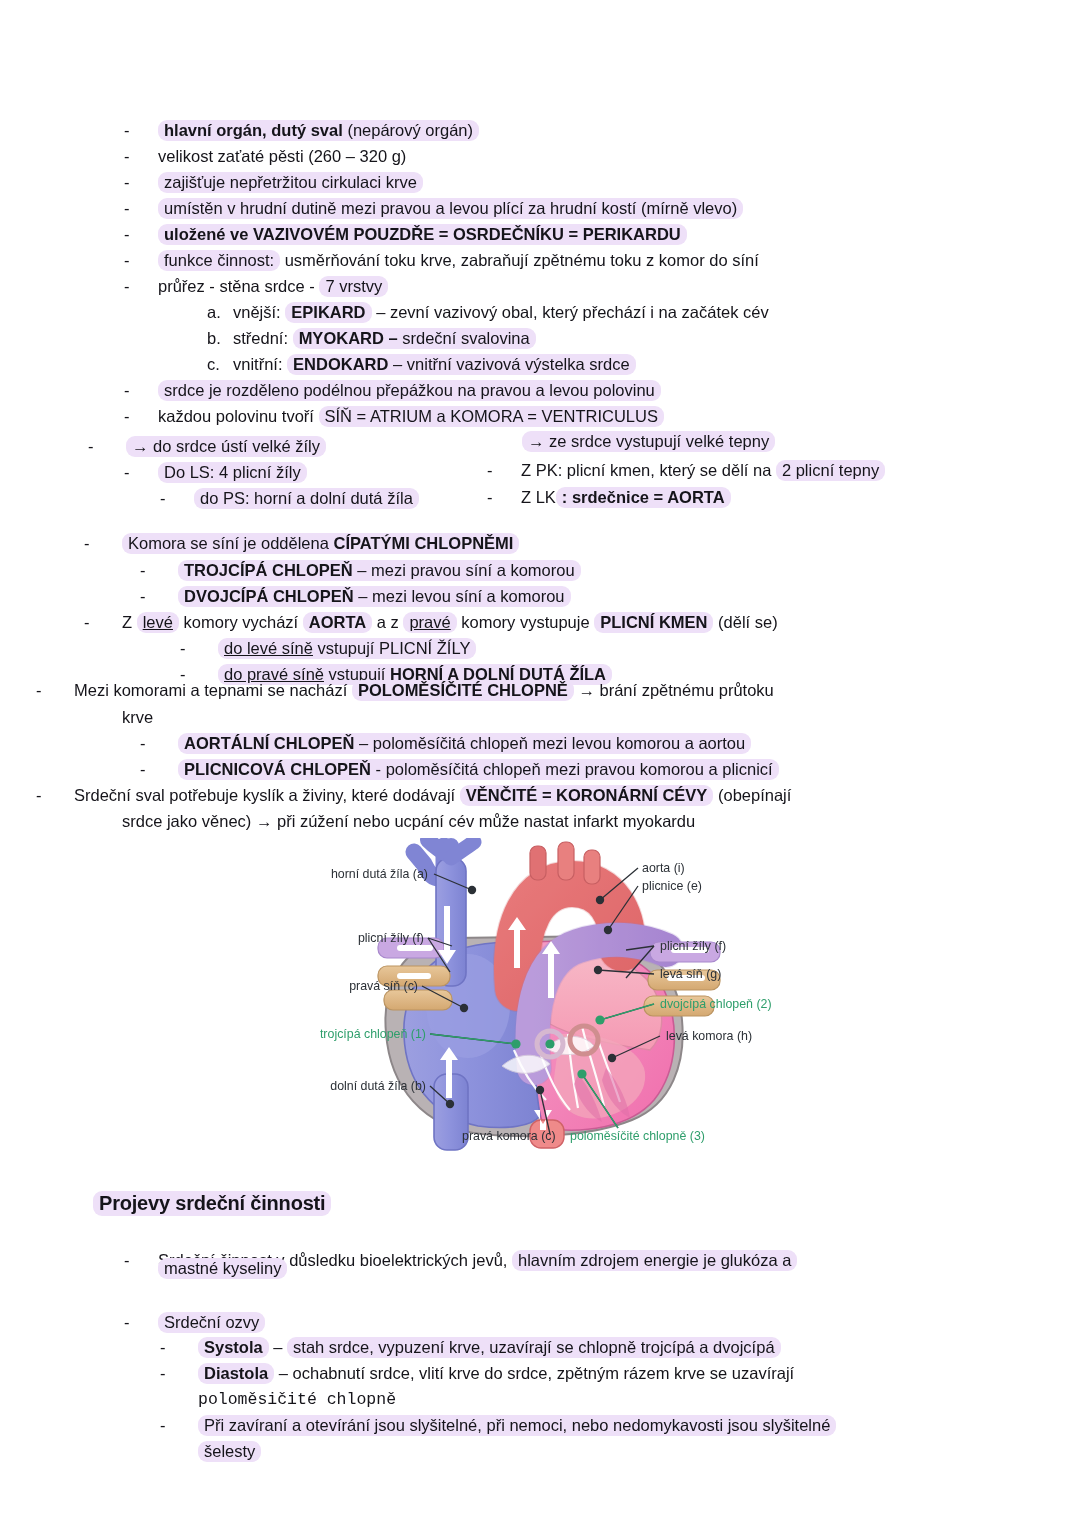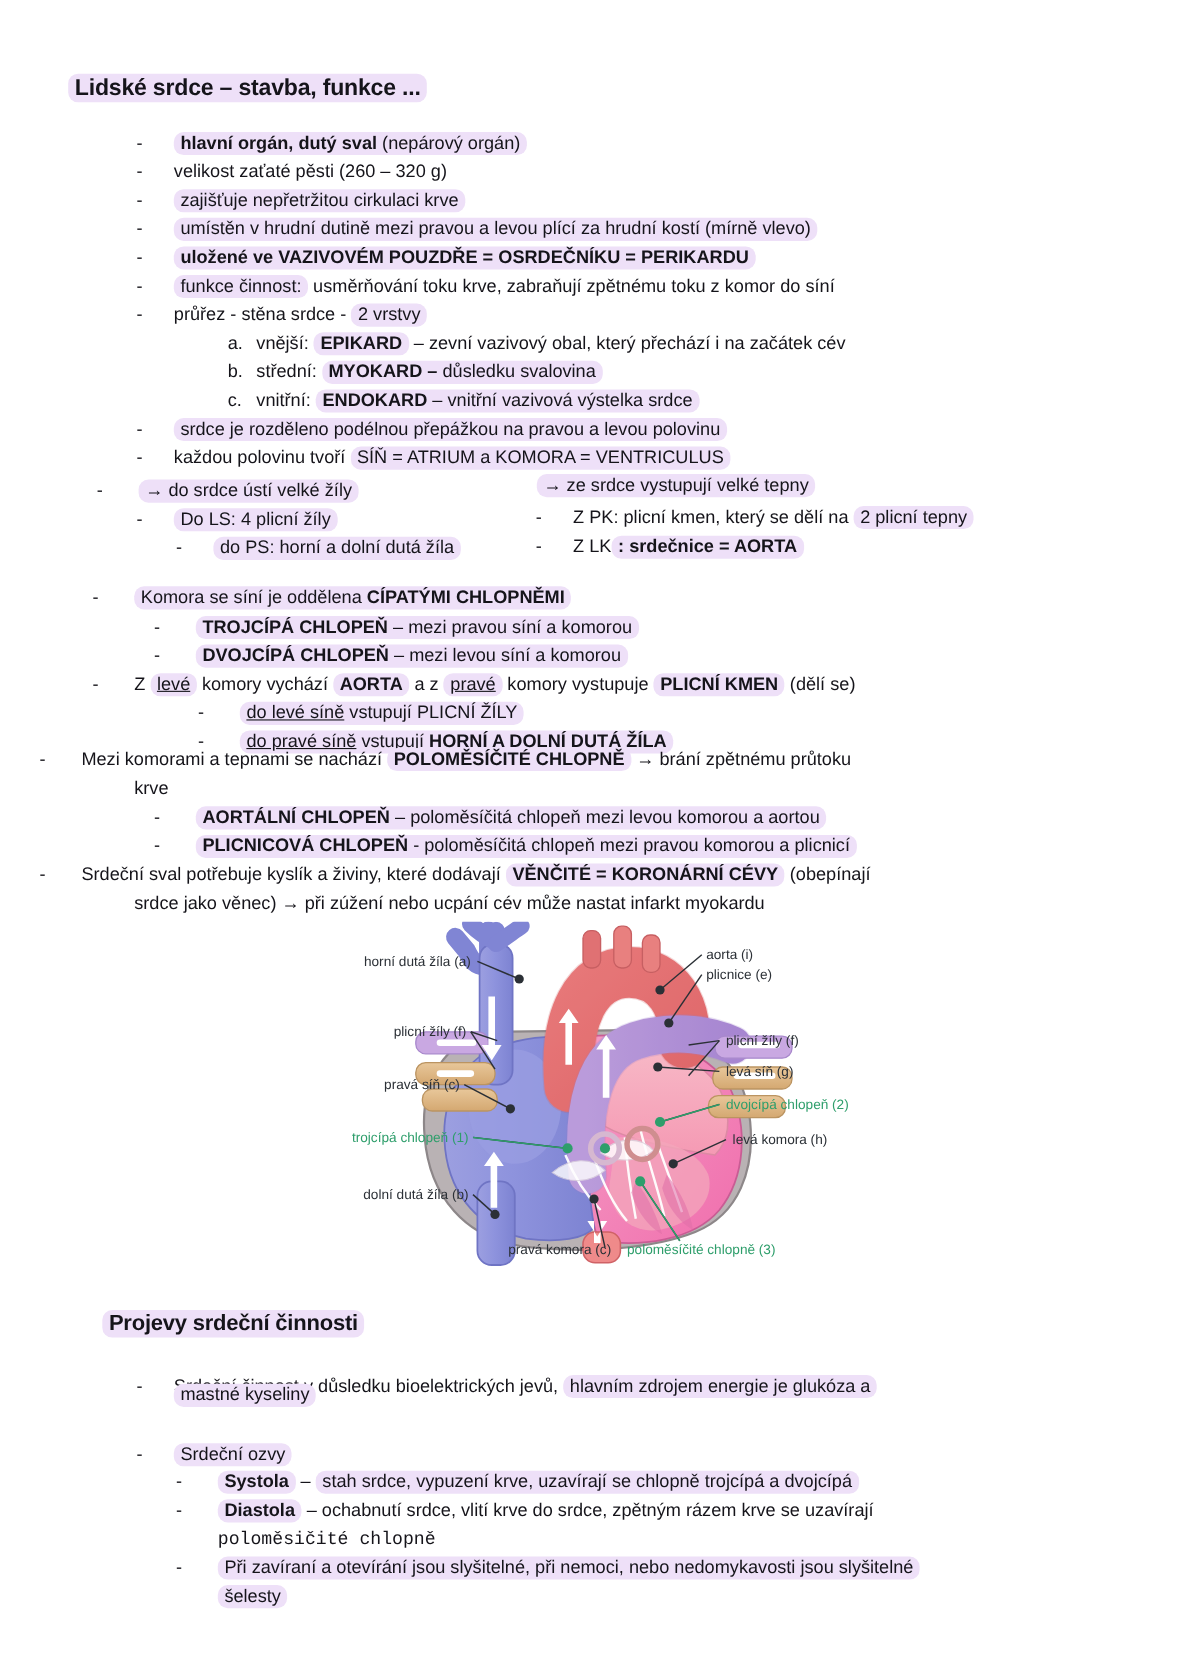--- a/index.html
+++ b/index.html
@@ -101,23 +101,20 @@
     font-size: 12.4px;
     fill: #2b3036;
   }
   .lbl-green { fill: #2e9e6b; }
 </style>
 </head>
 <body>
 
 <div class="page">
 
-  <h1 class="doc-title">
-    <span class="hl">Lidské srdce – stavba, funkce ...</span>
-  </h1>
 
   <div class="row" style="left:124px; top:118px;">
     <span class="dash" style="width:34px;">-</span>
     <span class="txt"><span class="hl"><span class="b">hlavní orgán, dutý sval</span><span> (nepárový orgán)</span></span></span>
   </div>
 
   <div class="row" style="left:124px; top:144px;">
     <span class="dash" style="width:34px;">-</span>
     <span class="txt">velikost zaťaté pěsti (260 – 320 g)</span>
   </div>
@@ -137,31 +134,31 @@
     <span class="txt"><span class="hl b"><span>uložené ve </span><span>VAZIVOVÉM POUZDŘE = OSRDEČNÍKU = PERIKARDU</span></span></span>
   </div>
 
   <div class="row" style="left:124px; top:248px;">
     <span class="dash" style="width:34px;">-</span>
     <span class="txt"><span class="hl">funkce činnost:</span><span> usměrňování toku krve, zabraňují zpětnému toku z komor do síní</span></span>
   </div>
 
   <div class="row" style="left:124px; top:274px;">
     <span class="dash" style="width:34px;">-</span>
-    <span class="txt"><span>průřez - stěna srdce - </span><span class="hl">2 vrstvy</span></span>
+    <span class="txt"><span>průřez - stěna srdce - </span><span class="hl">7 vrstvy</span></span>
   </div>
 
   <div class="alpha" style="left:207px; top:300px;">
     <span class="mark">a.</span>
     <span class="txt"><span>vnější: </span><span class="hl b">EPIKARD</span><span> – zevní vazivový obal, který přechází i na začátek cév</span></span>
   </div>
 
   <div class="alpha" style="left:207px; top:326px;">
     <span class="mark">b.</span>
-    <span class="txt"><span>střední: </span><span class="hl"><span class="b">MYOKARD –</span><span> důsledku svalovina</span></span></span>
+    <span class="txt"><span>střední: </span><span class="hl"><span class="b">MYOKARD –</span><span> srdeční svalovina</span></span></span>
   </div>
 
   <div class="alpha" style="left:207px; top:352px;">
     <span class="mark">c.</span>
     <span class="txt"><span>vnitřní: </span><span class="hl"><span class="b">ENDOKARD</span><span> – vnitřní vazivová výstelka srdce</span></span></span>
   </div>
 
   <div class="row" style="left:124px; top:378px;">
     <span class="dash" style="width:34px;">-</span>
     <span class="txt"><span class="hl">srdce je rozděleno podélnou přepážkou na pravou a levou polovinu</span></span>
@@ -181,21 +178,21 @@
       <span class="dash" style="width:34px;">-</span>
       <span class="txt"><span class="hl">Do LS: 4 plicní žíly</span></span>
     </div>
     <div class="row" style="left:160px; top:486px;">
       <span class="dash" style="width:34px;">-</span>
       <span class="txt"><span class="hl">do PS: horní a dolní dutá žíla</span></span>
     </div>
   </div>
 
   <div class="colRight">
-    <div class="row" style="left:488px; top:429px;">
+    <div class="row" style="left:522px; top:429px;">
       <span class="txt"><span class="hl">→ ze srdce vystupují velké tepny</span></span>
     </div>
     <div class="row" style="left:487px; top:458px;">
       <span class="dash" style="width:34px;">-</span>
       <span class="txt"><span>Z PK: plicní kmen, který se dělí na </span><span class="hl">2 plicní tepny</span></span>
     </div>
     <div class="row" style="left:487px; top:485px;">
       <span class="dash" style="width:34px;">-</span>
       <span class="txt"><span>Z LK</span><span class="hl b">: srdečnice = AORTA</span></span>
     </div>

